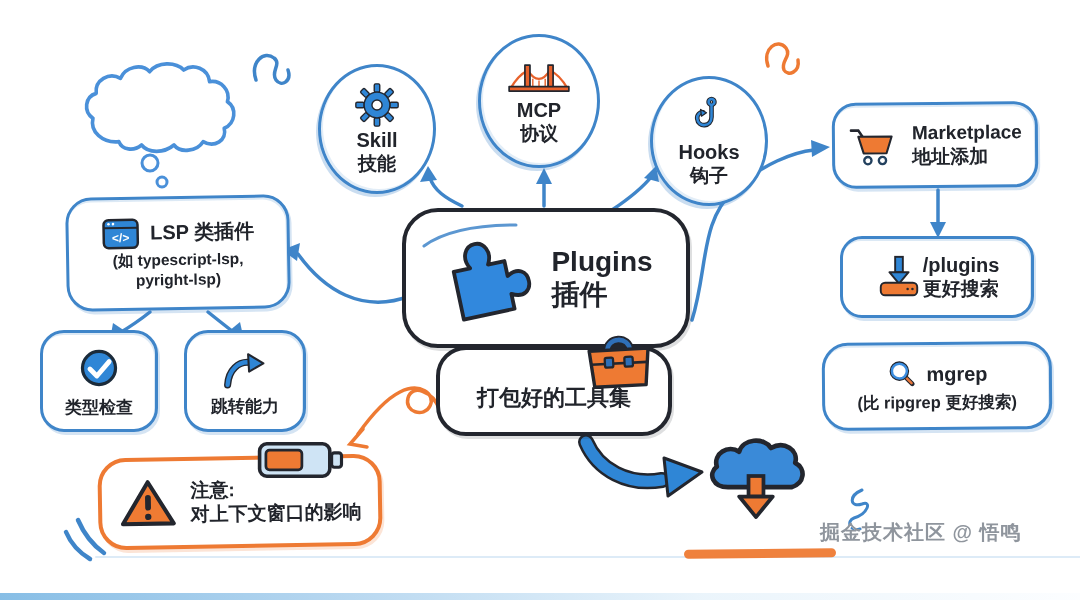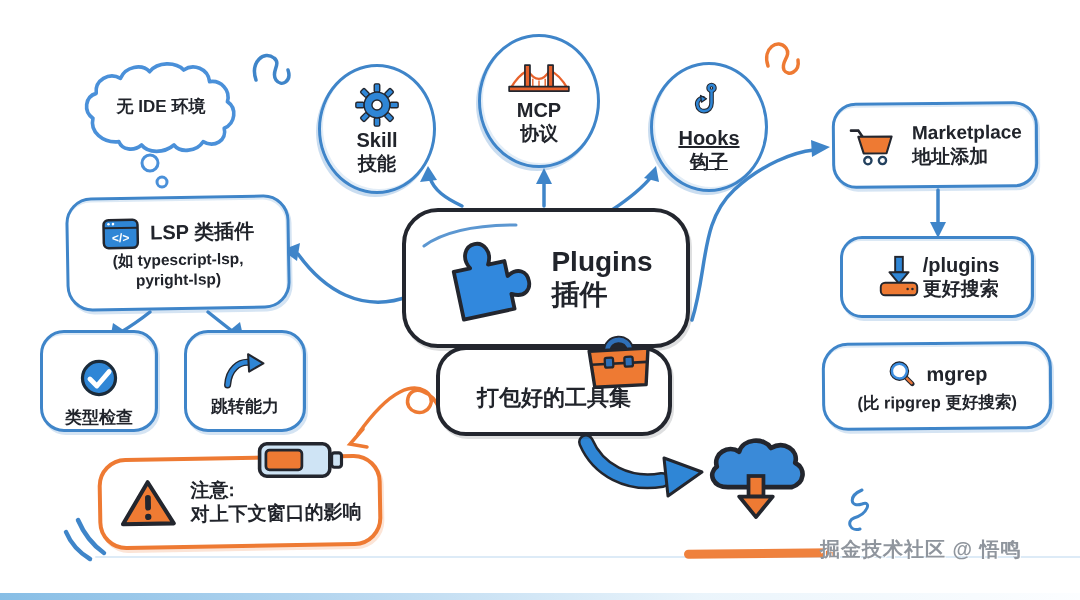--- a/index.html
+++ b/index.html
@@ -27,21 +27,21 @@
       text-align:center;font-size:17px;font-weight:800;}
   #center-node{left:402px;top:208px;width:288px;height:140px;border-radius:36px;gap:4px;}
   #toolkit-node{left:436px;top:346px;width:236px;height:90px;border-radius:30px;padding-top:14px;}
   #toolbox-icon{position:absolute;left:574px;top:324px;width:90px;height:68px;z-index:3;transform:rotate(-3deg);}
   #battery-icon{position:absolute;left:256px;top:436px;width:90px;height:48px;z-index:3;}
   #avoid-label{position:absolute;left:684px;top:520px;width:160px;text-align:center;
       font-size:21px;font-weight:800;z-index:2;}
   #avoid-underline{position:absolute;left:684px;top:549px;width:152px;height:9px;background:#ee7a33;
       border-radius:5px;transform:rotate(-.6deg);opacity:.95;z-index:1;}
   #cloud-dl-icon{position:absolute;left:700px;top:428px;width:112px;height:96px;z-index:2;}
-  #watermark{position:absolute;left:820px;top:536px;font-size:20px;font-weight:700;color:#8f959d;
+  #watermark{position:absolute;left:820px;top:519px;font-size:20px;font-weight:700;color:#8f959d;
       letter-spacing:1px;text-shadow:1px 1px 0 #ffffff;z-index:2;}
   #bottom-bar{position:absolute;left:0;bottom:0;width:100%;height:7px;z-index:0;opacity:.75;
       background:linear-gradient(90deg,#5fa8dd 0%,#9cc8ea 30%,#e4f1fa 65%,#fbfdff 100%);}
   .accent{position:absolute;left:10px;top:8px;}
 </style>
 </head>
 <body>
 
 <div id="canvas">
 
@@ -106,41 +106,40 @@
     </g>
     <g fill="none" stroke="#ee7a33" stroke-width="3.5" stroke-linecap="round">
       <path d="M 768 66 C 762 48, 778 38, 786 48 C 792 56, 780 62, 784 70 C 788 77, 800 72, 798 60"></path>
     </g>
   </svg>
 
   <div id="cloud-node">
     <svg width="162" height="100" viewBox="0 0 200 120" preserveAspectRatio="none">
       <path d="M 48 98 C 28 100 12 86 16 70 C 4 62 6 44 20 40 C 18 24 36 14 50 22 C 56 8 76 4 86 14 C 96 2 118 2 128 12 C 140 4 158 10 160 26 C 174 24 186 36 182 50 C 194 58 192 76 178 82 C 182 96 166 106 152 98 C 144 110 124 112 116 102 C 104 112 84 112 76 102 C 66 110 52 108 48 98 Z" fill="#ffffff" stroke="#4a90d9" stroke-width="4.5" stroke-linejoin="round"></path>
     </svg>
-    <div class="txt">无 IDE 环境</div>
   </div>
 
   <div class="node rect" style="left:66px;top:196px;width:224px;height:114px;transform:rotate(-1deg);">
     <div style="display:flex;align-items:center;gap:9px;">
       <span class="ic">
         <svg width="40" height="34" viewBox="0 0 40 34">
           <rect x="3" y="3" width="34" height="28" rx="5" fill="#2f86d6" stroke="#23262e" stroke-width="2.5"></rect>
           <path d="M 3 11 L 37 11" stroke="#23262e" stroke-width="2"></path>
           <circle cx="8" cy="7" r="1.3" fill="#fff"></circle>
             <circle cx="12.5" cy="7" r="1.3" fill="#fff"></circle>
           <text x="20" y="25" text-anchor="middle" font-size="12" font-weight="bold" fill="#ffffff">&lt;/&gt;</text>
         </svg>
       </span>
       <span class="t-md">LSP 类插件</span>
     </div>
     <div class="t-sm">(如 typescript-lsp,</div>
     <div class="t-sm">pyright-lsp)</div>
   </div>
 
-  <div class="node rect" style="left:40px;top:330px;width:118px;height:102px;border-radius:24px;justify-content:flex-end;">
+  <div class="node rect" style="left:40px;top:330px;width:118px;height:102px;border-radius:24px;">
     <span class="ic">
       <svg width="48" height="48" viewBox="0 0 90 90">
         <circle cx="45" cy="45" r="31" fill="#2f86d6" stroke="#1b2b3a" stroke-width="6"></circle>
         <path d="M 28 47 L 41 60 L 64 33" fill="none" stroke="#ffffff" stroke-width="9" stroke-linecap="round" stroke-linejoin="round"></path>
       </svg>
     </span>
     <div class="t-lbl">类型检查</div>
   </div>
 
   <div class="node rect" style="left:184px;top:330px;width:122px;height:102px;border-radius:24px;">
@@ -186,21 +185,21 @@
           <rect x="30" y="14" width="9" height="44" fill="#e8622c" stroke-width="3"></rect>
           <rect x="71" y="14" width="9" height="44" fill="#e8622c" stroke-width="3"></rect>
           <rect x="2" y="52" width="106" height="8" fill="#e8622c" stroke-width="3"></rect>
         </g>
       </svg>
     </span>
     <div class="t-en">MCP</div>
     <div class="t-zh">协议</div>
   </div>
 
-  <div class="node bubble" style="left:650px;top:62px;width:118px;height:130px;text-decoration:underline;">
+  <div class="node bubble" style="left:650px;top:76px;width:118px;height:130px;">
     <span class="ic">
       <svg width="42" height="46" viewBox="0 0 100 100">
         <g fill="none" stroke="#23262e" stroke-width="11" stroke-linecap="round">
           <circle cx="56" cy="14" r="7"></circle>
           <path d="M 56 22 L 56 50 C 56 74, 24 76, 22 54 C 21 44, 28 38, 36 39"></path>
         </g>
         <g fill="none" stroke="#2f86d6" stroke-width="6" stroke-linecap="round">
           <circle cx="56" cy="14" r="7"></circle>
           <path d="M 56 22 L 56 50 C 56 74, 24 76, 22 54 C 21 44, 28 38, 36 39"></path>
         </g>

